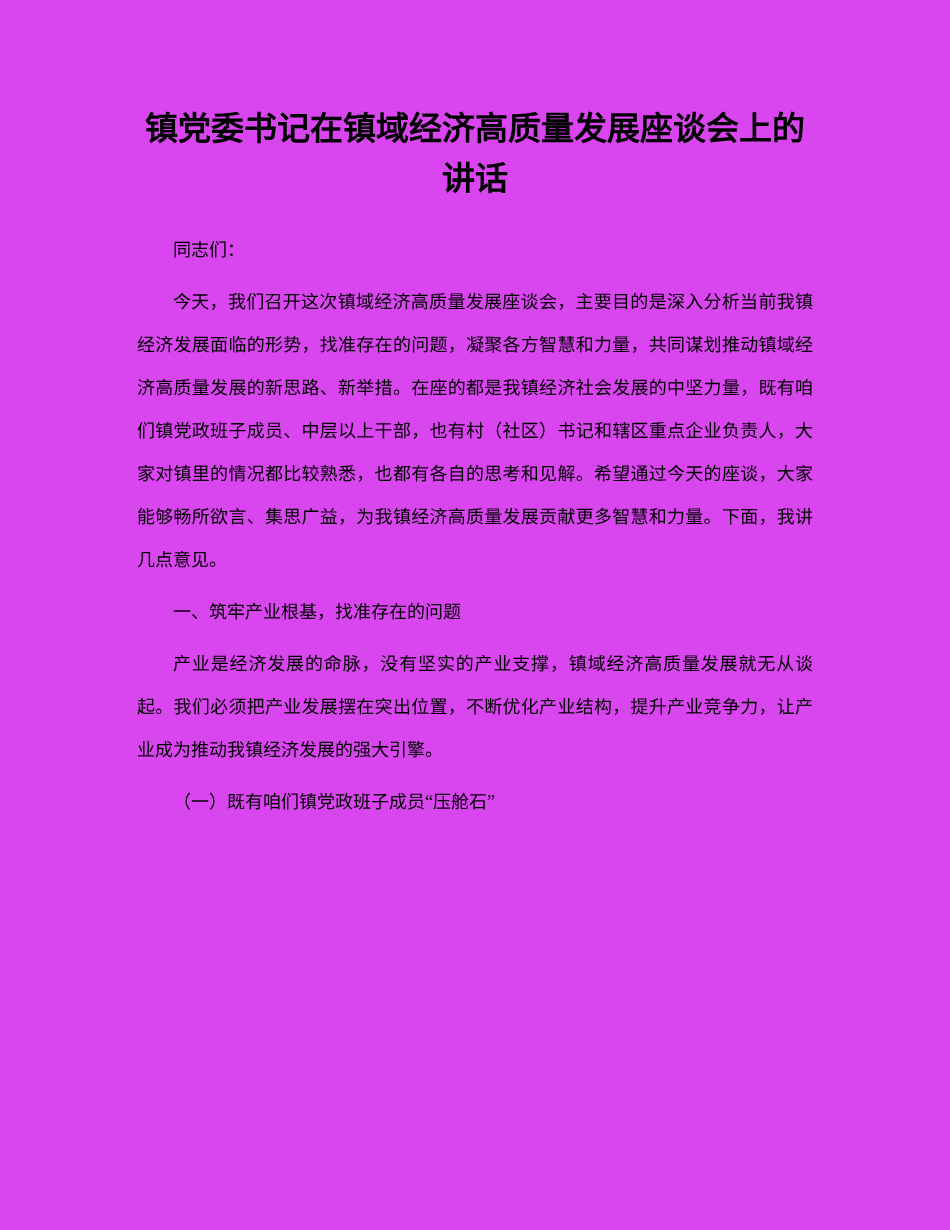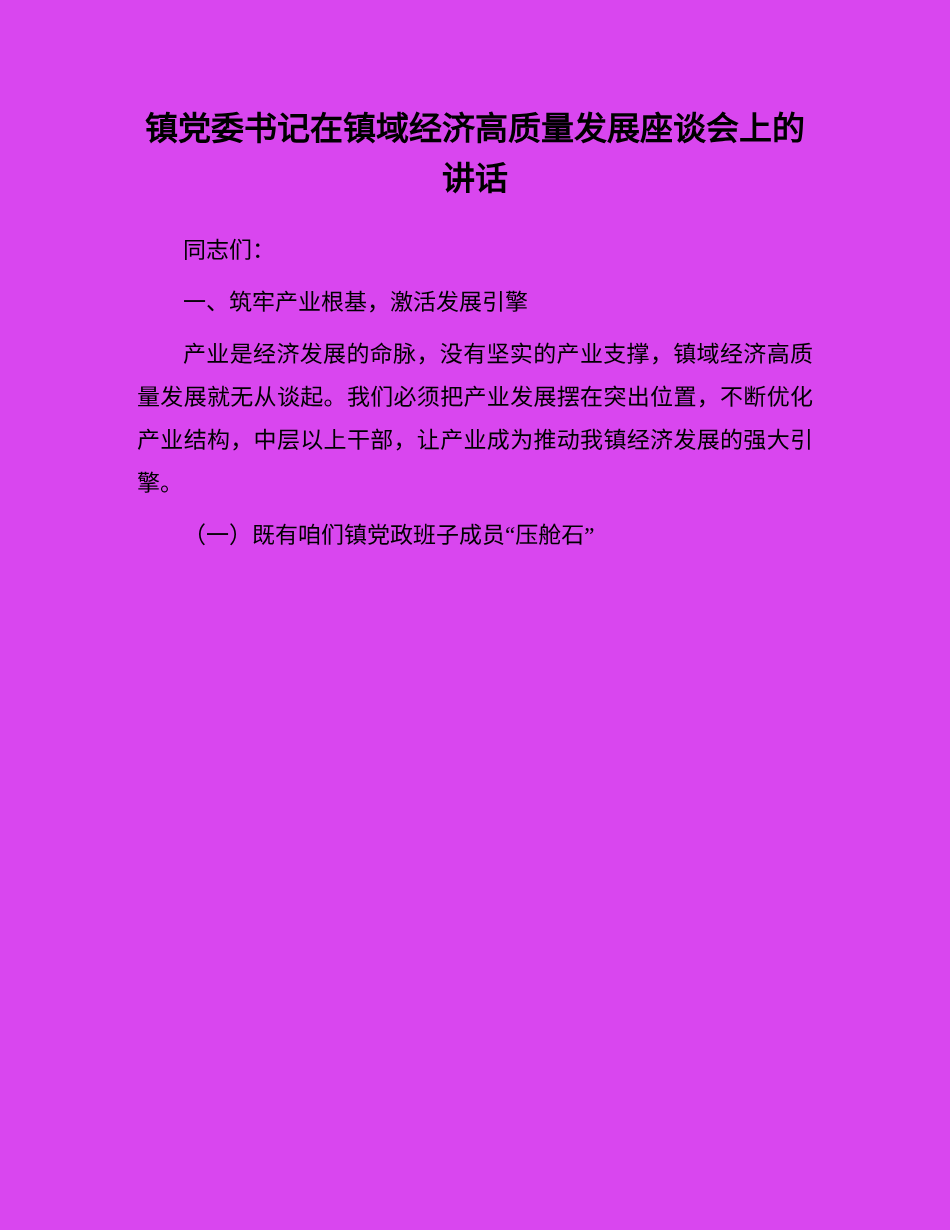--- a/index.html
+++ b/index.html
@@ -26,21 +26,21 @@
     font-family: "Liberation Sans", "DejaVu Sans", sans-serif;
     font-weight: bold;
     font-size: 33px;
     line-height: 50px;
     text-align: center;
     margin: 0 0 25px 0;
     letter-spacing: 0;
   }
   .para {
     font-family: "Liberation Serif", "DejaVu Serif", serif;
-    font-size: 23px;
+    font-size: 18px;
     line-height: 43px;
     text-align: justify;
     text-justify: inter-ideograph;
     text-indent: 2em;
     margin: 0 0 9px 0;
     word-break: break-all;
   }
   .heading {
     margin-top: 6px;
   }
@@ -51,21 +51,22 @@
 </style>
 </head>
 <body>
 
 <div class="page">
   <div class="content">
     <h1 class="doc-title">镇党委书记在镇域经济高质量发展座谈会上的讲话</h1>
 
     <p class="para">同志们：</p>
 
+    <p class="para">今天，我们召开这次镇域经济高质量发展座谈会，主要目的是深入分析当前我镇经济发展面临的形势，找准存在的问题，凝聚各方智慧和力量，共同谋划推动镇域经济高质量发展的新思路、新举措。在座的都是我镇经济社会发展的中坚力量，既有咱们镇党政班子成员、中层以上干部，也有村（社区）书记和辖区重点企业负责人，大家对镇里的情况都比较熟悉，也都有各自的思考和见解。希望通过今天的座谈，大家能够畅所欲言、集思广益，为我镇经济高质量发展贡献更多智慧和力量。下面，我讲几点意见。</p>
 
-    <p class="para heading">一、筑牢产业根基，激活发展引擎</p>
+    <p class="para heading">一、筑牢产业根基，找准存在的问题</p>
 
-    <p class="para">产业是经济发展的命脉，没有坚实的产业支撑，镇域经济高质量发展就无从谈起。我们必须把产业发展摆在突出位置，不断优化产业结构，中层以上干部，让产业成为推动我镇经济发展的强大引擎。</p>
+    <p class="para">产业是经济发展的命脉，没有坚实的产业支撑，镇域经济高质量发展就无从谈起。我们必须把产业发展摆在突出位置，不断优化产业结构，提升产业竞争力，让产业成为推动我镇经济发展的强大引擎。</p>
 
     <p class="para heading">（一）既有咱们镇党政班子成员“压舱石”</p>
 
   </div>
 </div>
 
 </body></html>

